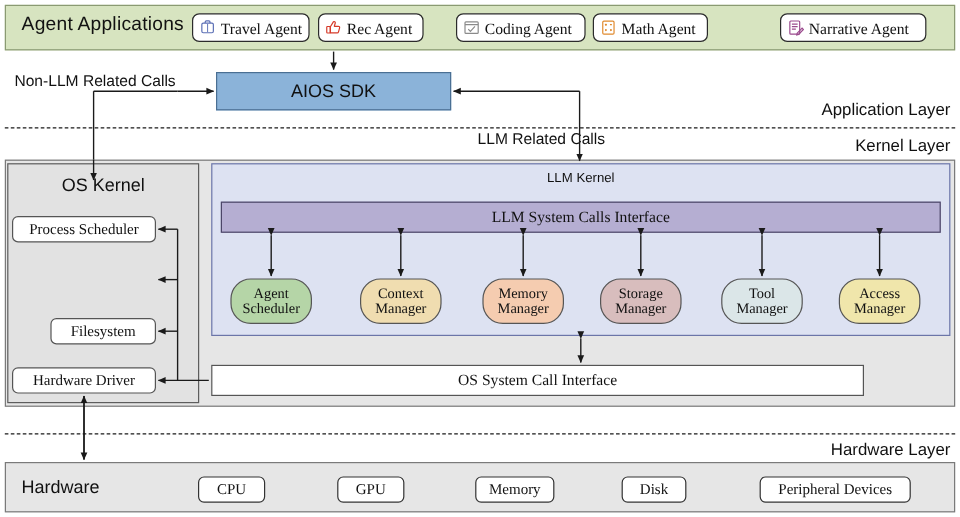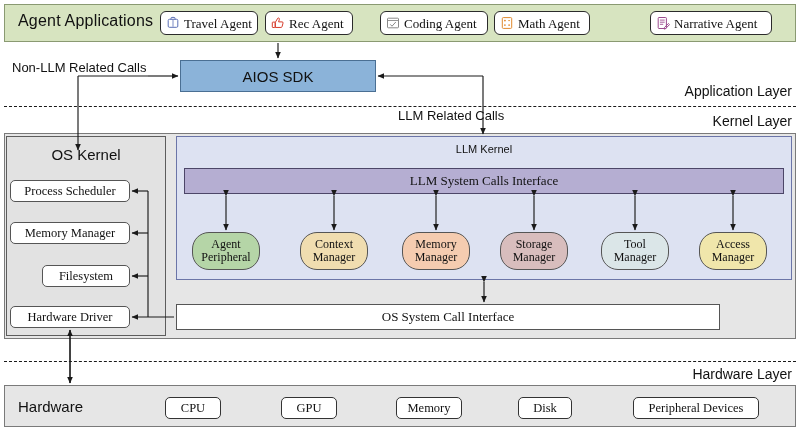--- a/index.html
+++ b/index.html
@@ -151,39 +151,36 @@
   <div class="abs dash" style="left:4px;top:361px;width:792px;"></div>
 
   <div class="abs" id="kernel-band"></div>
 
   <div class="abs" id="os-kernel"></div>
   <div class="abs sans" id="os-kernel-title">OS Kernel</div>
 
   <div class="abs oskbox" style="left:10px;top:180px;width:120px;">
     <span>Process Scheduler</span>
   </div>
-  <div class="abs oskbox" style="left:10px;top:222px;width:120px;">
-    <span>Memory Manager</span>
-  </div>
   <div class="abs oskbox" style="left:42px;top:265px;width:88px;">
     <span>Filesystem</span>
   </div>
   <div class="abs oskbox" style="left:10px;top:306px;width:120px;">
     <span>Hardware Driver</span>
   </div>
 
   <div class="abs" id="llm-kernel"></div>
   <div class="abs sans" id="llm-kernel-title">LLM Kernel</div>
   <div class="abs" id="llm-sci">
     <span class="lbl">LLM System Calls Interface</span>
   </div>
 
   <div class="abs mgr" style="left:192px;background:#b5d5a7;">
     <span>Agent</span>
-    <span>Peripheral</span>
+    <span>Scheduler</span>
   </div>
   <div class="abs mgr" style="left:300px;background:#f0ddb0;">
     <span>Context</span>
     <span>Manager</span>
   </div>
   <div class="abs mgr" style="left:402px;background:#f5ccb0;">
     <span>Memory</span>
     <span>Manager</span>
   </div>
   <div class="abs mgr" style="left:500px;background:#d8bdbd;">

